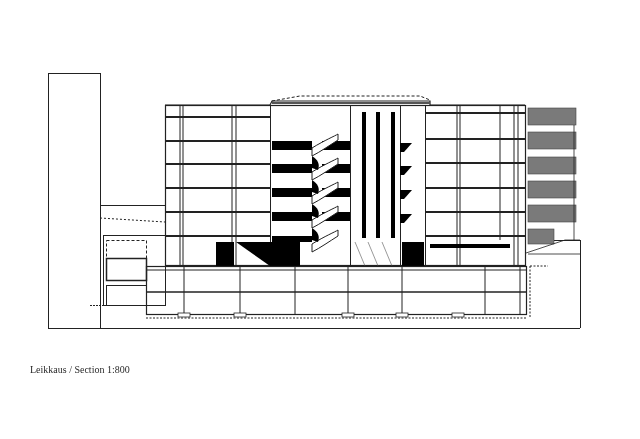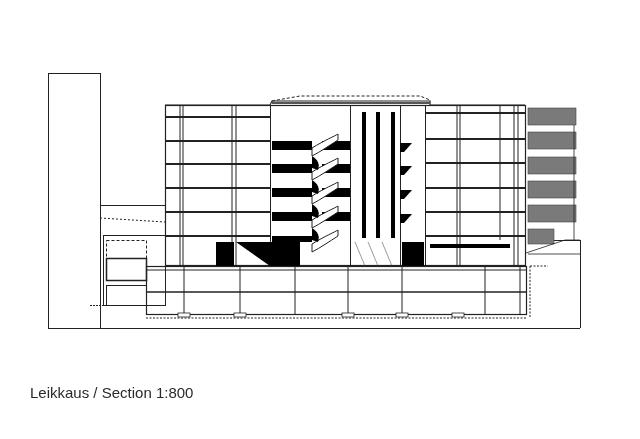--- a/index.html
+++ b/index.html
@@ -1,20 +1,20 @@
 <!DOCTYPE html>
 <html><head>
   <meta charset="utf-8">
   <style>
     html, body { margin: 0; padding: 0; background: #ffffff; }
     body { width: 640px; height: 439px; position: relative; overflow: hidden; font-family: "DejaVu Sans", sans-serif; }
     #drawing { position: absolute; left: 0; top: 0; width: 640px; height: 439px; }
     .caption {
-      position: absolute; left: 30px; top: 384px;
-      font-family: Liberation Sans, sans-serif; font-size: 15px; color: #2a2a2a;
+      position: absolute; left: 30px; top: 364px;
+      font-family: Liberation Serif, serif; font-size: 10px; color: #2a2a2a;
       letter-spacing: 0px;
     }
   </style>
 </head>
 <body>
 
 <svg id="drawing" viewBox="0 0 640 439" xmlns="http://www.w3.org/2000/svg">
   <g fill="none" stroke="#222" stroke-width="1">
 
     <rect x="48.5" y="73.5" width="52" height="255"></rect>

